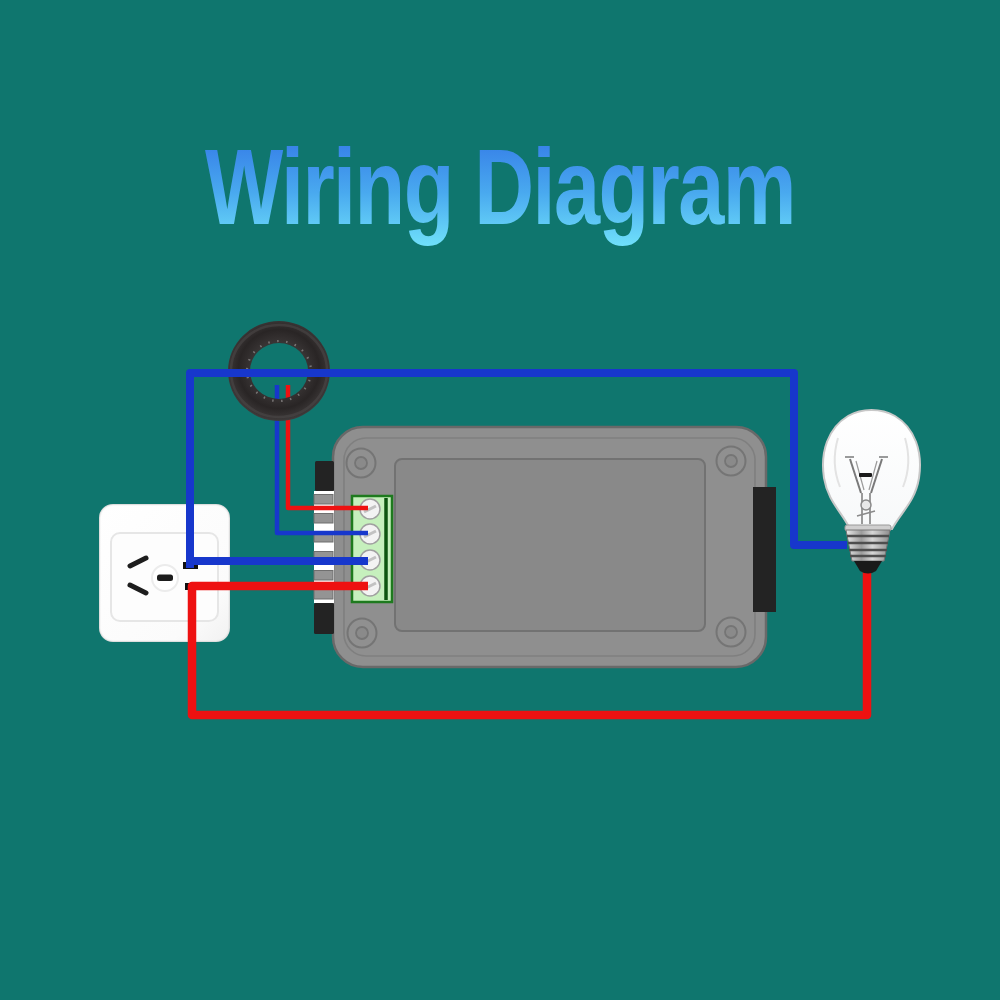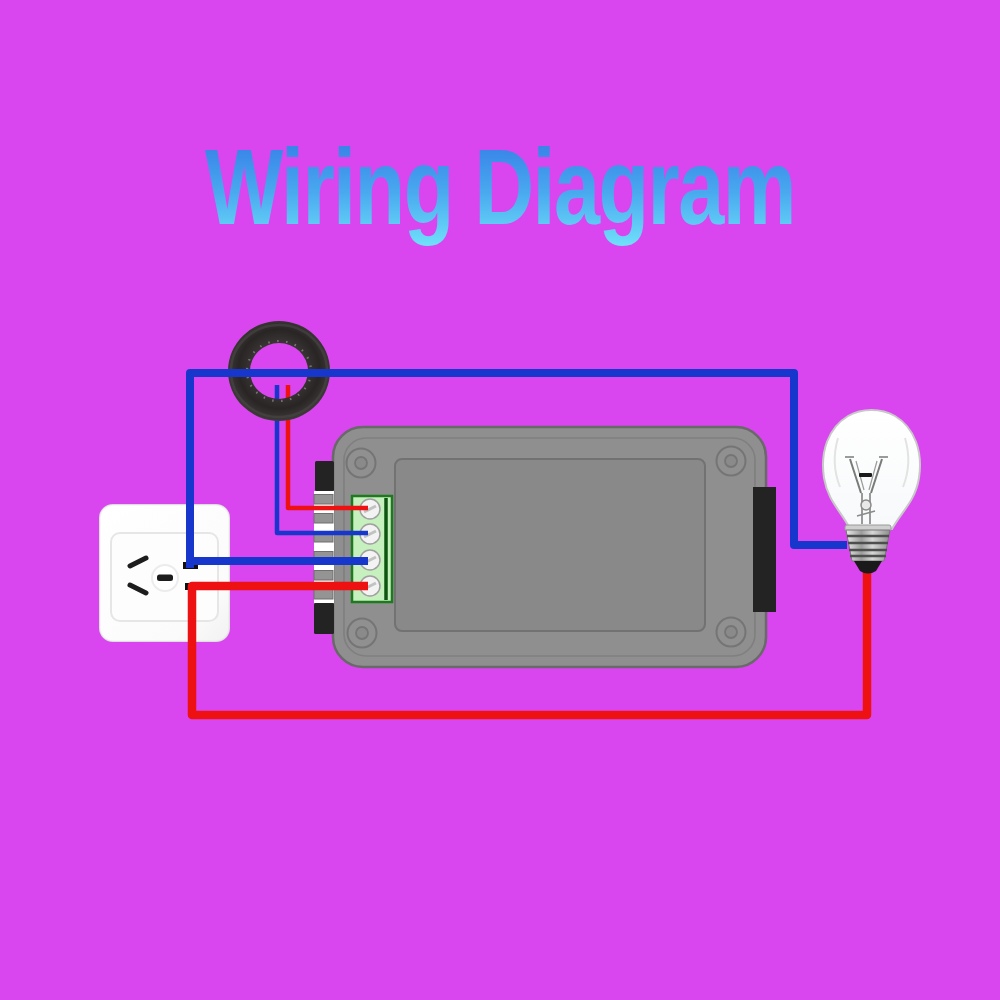--- a/index.html
+++ b/index.html
@@ -1,16 +1,16 @@
 <!DOCTYPE html>
 <html><head>
 <meta charset="utf-8">
 <style>
   html,body{margin:0;padding:0;background:#ffffff;}
-  .stage{position:relative;width:1000px;height:1000px;background:#d946ef;overflow:hidden;
+  .stage{position:relative;width:1000px;height:1000px;background:#0f766e;overflow:hidden;
          font-family:"Liberation Sans", sans-serif;}
   svg{display:block;}
   text.title{font-family:"Liberation Sans", sans-serif;font-weight:bold;}
 </style>
 </head>
 <body>
 
 <div class="stage">
 <svg width="1000" height="1000" viewBox="0 0 1000 1000" xmlns="http://www.w3.org/2000/svg">
   <defs>

